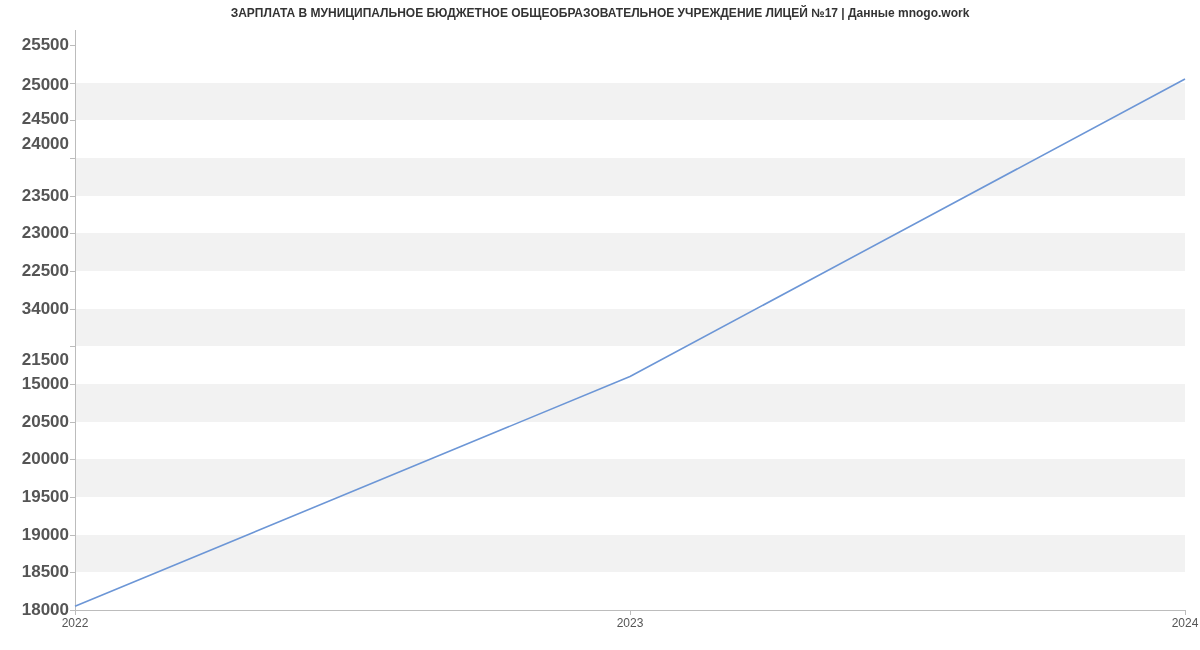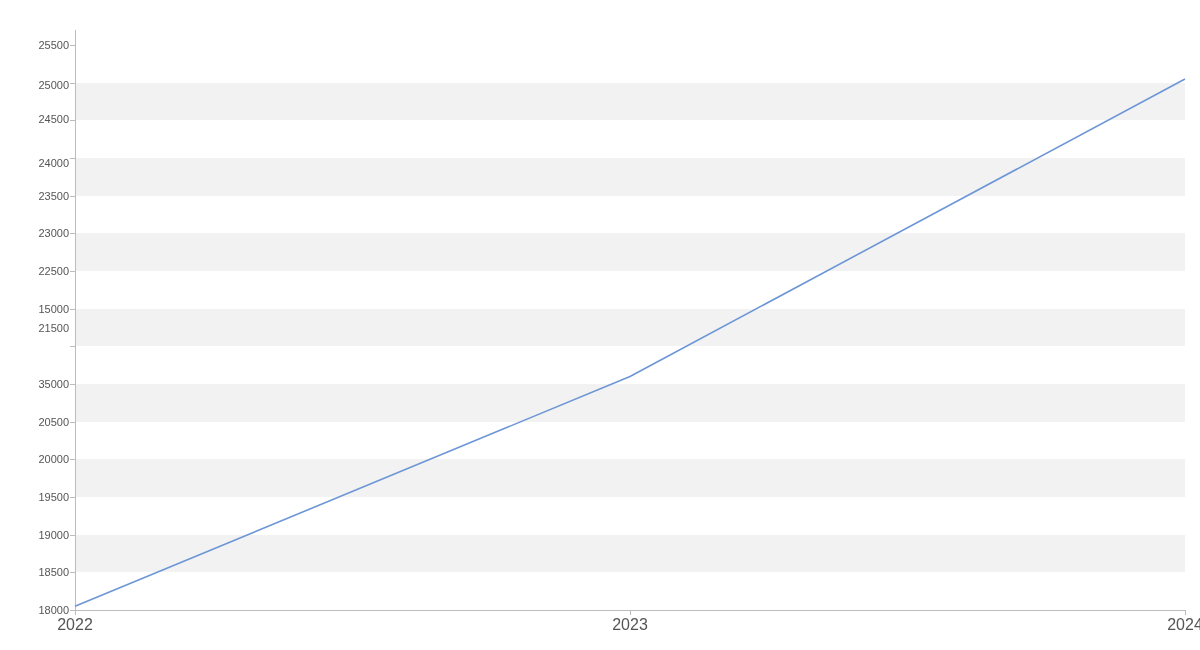--- a/index.html
+++ b/index.html
@@ -41,36 +41,37 @@
   .axis-line {
     position: absolute;
     background: #bcbcbc;
   }
   .y-tick-label {
     position: absolute;
     right: 100%;
     transform: translateY(-50%);
     padding-right: 6px;
     color: #555;
-    font-size: 11px;
+    font-size: 17px;
     white-space: nowrap;
+    font-weight: bold;
   }
   .y-tick-mark {
     position: absolute;
     width: 5px;
     height: 1px;
     background: #bcbcbc;
   }
   .x-tick-label {
     position: absolute;
     top: 100%;
     transform: translateX(-50%);
     padding-top: 6px;
     color: #555;
-    font-size: 16px;
+    font-size: 12px;
     white-space: nowrap;
   }
   .x-tick-mark {
     position: absolute;
     width: 1px;
     height: 5px;
     background: #bcbcbc;
   }
   svg.series {
     position: absolute;
@@ -78,20 +79,21 @@
     top: 0;
     width: 100%;
     height: 100%;
     overflow: visible;
   }
 </style>
 </head>
 <body>
 
 <div class="chart-wrap">
+  <div class="title">ЗАРПЛАТА В МУНИЦИПАЛЬНОЕ БЮДЖЕТНОЕ ОБЩЕОБРАЗОВАТЕЛЬНОЕ УЧРЕЖДЕНИЕ ЛИЦЕЙ №17 | Данные mnogo.work</div>
   <div class="plot" id="plot" style="left: 75px; top: 30px; width: 1110px; height: 580px;">
       <div class="grid-band" style="top: 504.675px; height: 37.6623px; background: rgb(242, 242, 242);"></div>
       <div class="grid-band" style="top: 429.351px; height: 37.6623px; background: rgb(242, 242, 242);"></div>
       <div class="grid-band" style="top: 354.026px; height: 37.6623px; background: rgb(242, 242, 242);"></div>
       <div class="grid-band" style="top: 278.701px; height: 37.6623px; background: rgb(242, 242, 242);"></div>
       <div class="grid-band" style="top: 203.377px; height: 37.6623px; background: rgb(242, 242, 242);"></div>
       <div class="grid-band" style="top: 128.052px; height: 37.6623px; background: rgb(242, 242, 242);"></div>
       <div class="grid-band" style="top: 52.7273px; height: 37.6623px; background: rgb(242, 242, 242);"></div>
       <div class="axis-line" style="left: 0px; top: 0px; width: 1px; height: 580px;"></div>
       <div class="axis-line" style="left: 0px; top: 580px; width: 1110px; height: 1px;"></div>
@@ -101,33 +103,33 @@
       <div class="y-tick-label" style="top: 542.338px; margin-left: 48px;">18500</div>
       <div class="y-tick-mark" style="left: -5px; top: 504.675px;"></div>
       <div class="y-tick-label" style="top: 504.675px; margin-left: 46px;">19000</div>
       <div class="y-tick-mark" style="left: -5px; top: 467.013px;"></div>
       <div class="y-tick-label" style="top: 467.013px; text-align: center;">19500</div>
       <div class="y-tick-mark" style="left: -5px; top: 429.351px;"></div>
       <div class="y-tick-label" style="top: 429.351px;">20000</div>
       <div class="y-tick-mark" style="left: -5px; top: 391.688px;"></div>
       <div class="y-tick-label" style="top: 391.688px;">20500</div>
       <div class="y-tick-mark" style="left: -5px; top: 354.026px;"></div>
-      <div class="y-tick-label" style="top: 354.026px;">35000</div>
+      <div class="y-tick-label" style="top: 354.026px;">15000</div>
       <div class="y-tick-mark" style="left: -5px; top: 316.364px;"></div>
-      <div class="y-tick-label" style="top: 298px;">21500</div>
+      <div class="y-tick-label" style="top: 330px;">21500</div>
       <div class="y-tick-mark" style="left: -5px; top: 278.701px;"></div>
-      <div class="y-tick-label" style="top: 278.701px;">15000</div>
+      <div class="y-tick-label" style="top: 278.701px;">34000</div>
       <div class="y-tick-mark" style="left: -5px; top: 241.039px;"></div>
       <div class="y-tick-label" style="top: 241.039px;">22500</div>
       <div class="y-tick-mark" style="left: -5px; top: 203.377px;"></div>
       <div class="y-tick-label" style="top: 203.377px;">23000</div>
       <div class="y-tick-mark" style="left: -5px; top: 165.714px;"></div>
       <div class="y-tick-label" style="top: 165.714px;">23500</div>
       <div class="y-tick-mark" style="left: -5px; top: 128.052px;"></div>
-      <div class="y-tick-label" style="top: 133px; text-align: center;">24000</div>
+      <div class="y-tick-label" style="top: 114px; text-align: center;">24000</div>
       <div class="y-tick-mark" style="left: -5px; top: 90.3896px;"></div>
       <div class="y-tick-label" style="top: 89px;">24500</div>
       <div class="y-tick-mark" style="left: -5px; top: 52.7273px;"></div>
       <div class="y-tick-label" style="top: 55px;">25000</div>
       <div class="y-tick-mark" style="left: -5px; top: 15.0649px;"></div>
       <div class="y-tick-label" style="top: 15.0649px;">25500</div>
       <div class="x-tick-mark" style="left: 0px; top: 580px;"></div>
       <div class="x-tick-label" style="left: 0px;">2022</div>
       <div class="x-tick-mark" style="left: 555px; top: 580px;"></div>
       <div class="x-tick-label" style="left: 555px; text-align: center;">2023</div>

